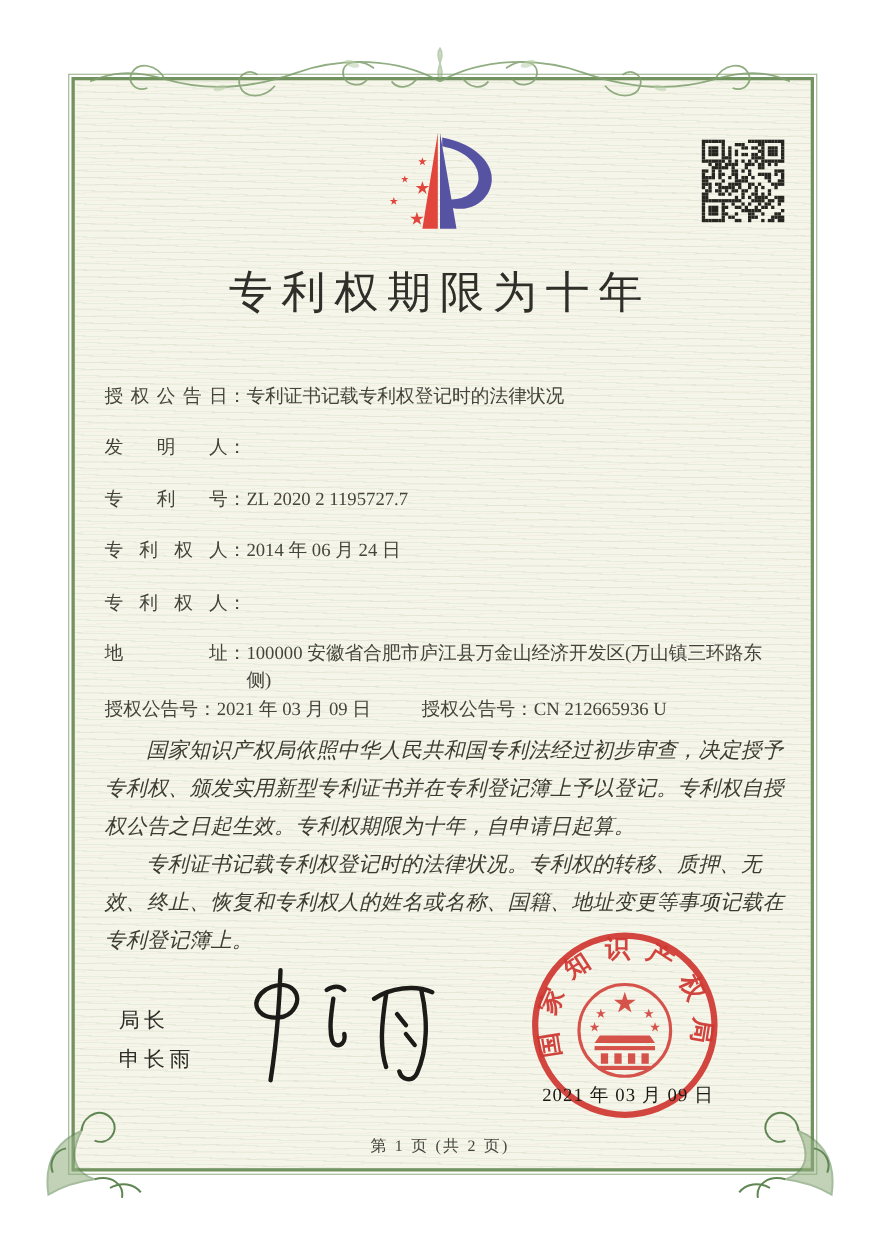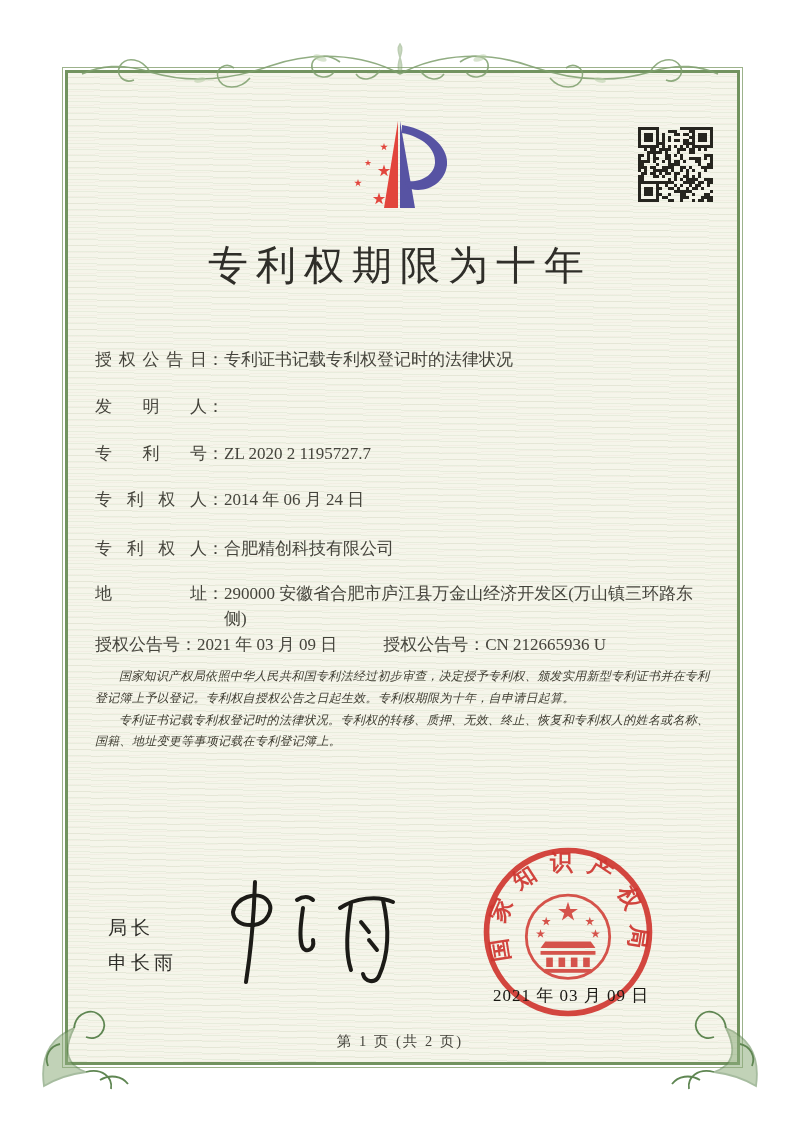--- a/index.html
+++ b/index.html
@@ -35,21 +35,21 @@
   .lbl{display:inline-block;width:112px;text-align:justify;text-align-last:justify;flex:0 0 112px;}
   .lbl.natural{width:auto;flex:0 0 auto;text-align-last:auto;}
   .colon{flex:0 0 auto;}
   .val{flex:1 1 auto;}
   .row.r0{top:347px}.row.r1{top:394px}.row.r2{top:441px}
   .row.r3{top:487px}.row.r4{top:536px}.row.r5{top:581px}
   .row.grant{top:632px}
   .grant-no{margin-left:46px;display:flex;}
   
   .paras{position:absolute;left:95px;top:666px;width:622px;z-index:4;
-    font-size:12px;line-height:1.82;color:#3e3c31;letter-spacing:0.3px;font-style:italic;}
+    font-size:19px;line-height:1.82;color:#3e3c31;letter-spacing:0.3px;font-style:italic;}
   .paras p{margin:0;text-indent:2em;}
   
   .sig-title{position:absolute;left:108px;top:915px;font-size:19px;letter-spacing:4px;color:#2d2c27;z-index:4;}
   .sig-name{position:absolute;left:108px;top:950px;font-size:19px;letter-spacing:4px;color:#2d2c27;z-index:4;}
   .sig-hand{position:absolute;left:205px;top:878px;z-index:5;}
   
   .seal{position:absolute;left:478px;top:842px;z-index:4;}
   .seal-date{position:absolute;left:486px;top:984px;width:170px;text-align:center;
     font-size:17px;letter-spacing:1px;color:#191813;z-index:6;font-weight:500;}
   
@@ -471,26 +471,25 @@
       <span class="val">ZL 2020 2 1195727.7</span>
     </div>
     <div class="row r3">
       <span class="lbl">专利权人</span>
         <span class="colon">：</span>
       <span class="val">2014 年 06 月 24 日</span>
     </div>
     <div class="row r4">
       <span class="lbl">专利权人</span>
         <span class="colon">：</span>
-      <span class="val">合肥精创科技有限公司</span>
     </div>
     <div class="row r5">
       <span class="lbl">地址</span>
         <span class="colon">：</span>
-      <span class="val">290000 安徽省合肥市庐江县万金山经济开发区(万山镇三环路东侧)</span>
+      <span class="val">100000 安徽省合肥市庐江县万金山经济开发区(万山镇三环路东侧)</span>
     </div>
     <div class="row grant">
       <span class="lbl natural">授权公告号</span>
         <span class="colon">：</span>
       <span>2021 年 03 月 09 日</span>
       <span class="grant-no">
         <span class="lbl natural">授权公告号</span>
           <span class="colon">：</span>
         <span>CN 212665936 U</span>
       </span>

